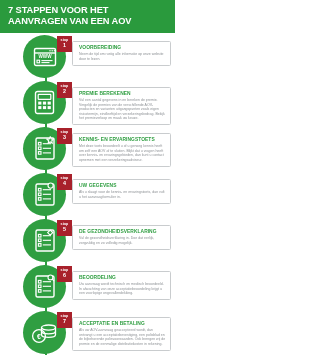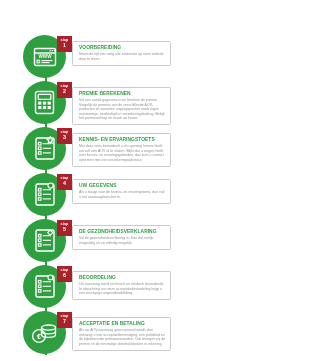--- a/index.html
+++ b/index.html
@@ -87,20 +87,24 @@
     font-size: 3.5px;
     line-height: 4.5px;
     letter-spacing: 0.01px;
   }
 </style>
 </head>
 <body>
 
 <div id="app">
 
+  <div class="header">
+    <div class="header-title">7 STAPPEN VOOR HET
+AANVRAGEN VAN EEN AOV</div>
+  </div>
 
   <div class="timeline">
     <div class="spine"></div>
 
     <div class="step s1">
       <div class="circle">
         <span>
           <svg width="24" height="22" viewBox="0 0 24 22" fill="none" stroke="#ffffff" stroke-width="1.4">
             <rect x="1.5" y="2.5" width="21" height="17" rx="1.5"></rect>
             <line x1="1.5" y1="7" x2="22.5" y2="7"></line>

